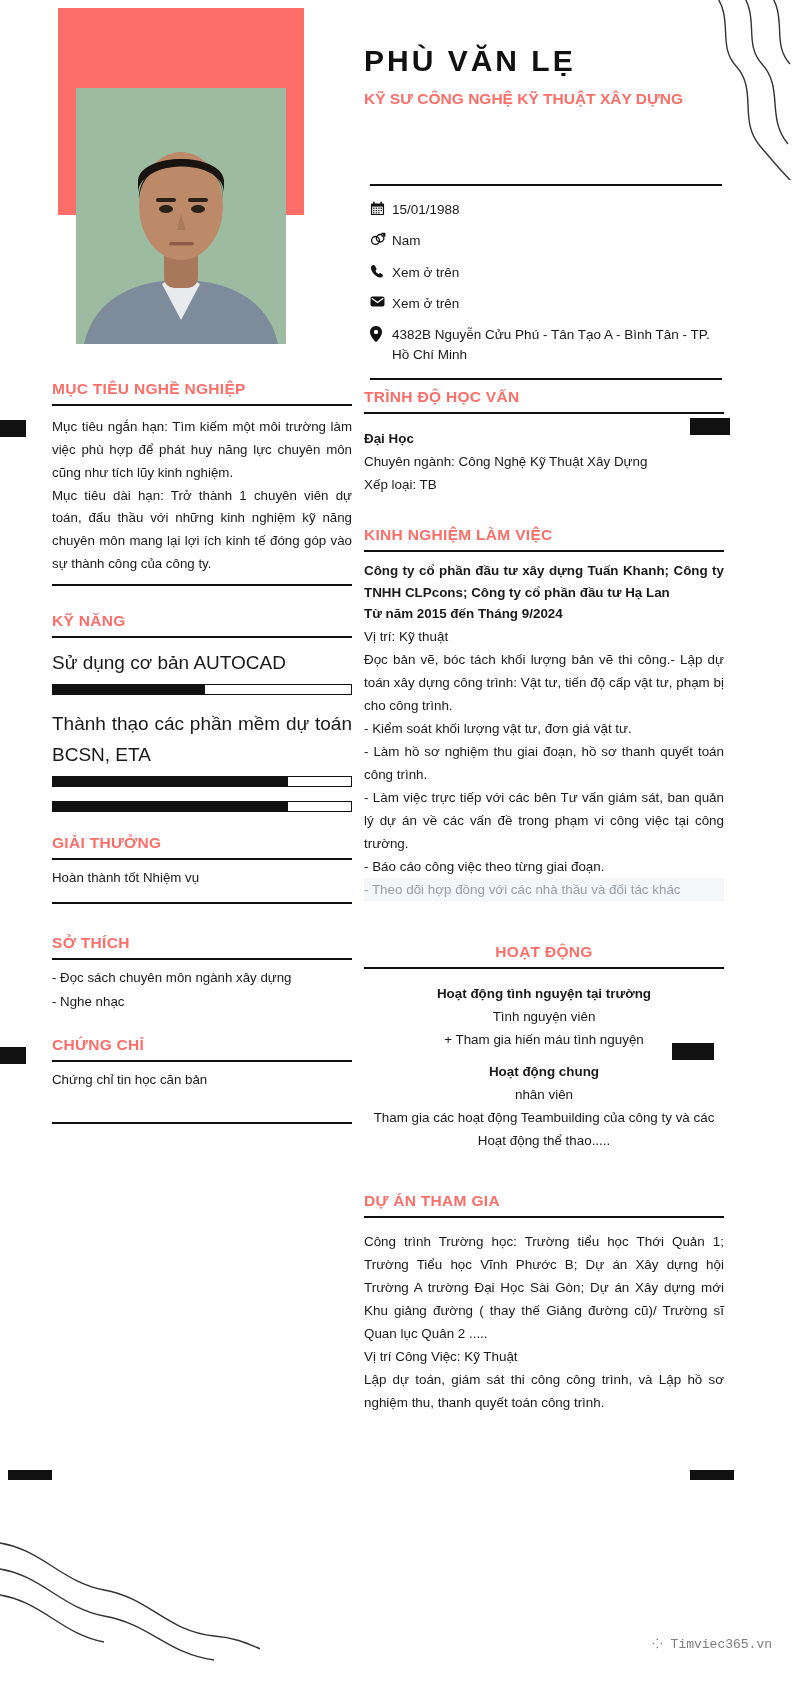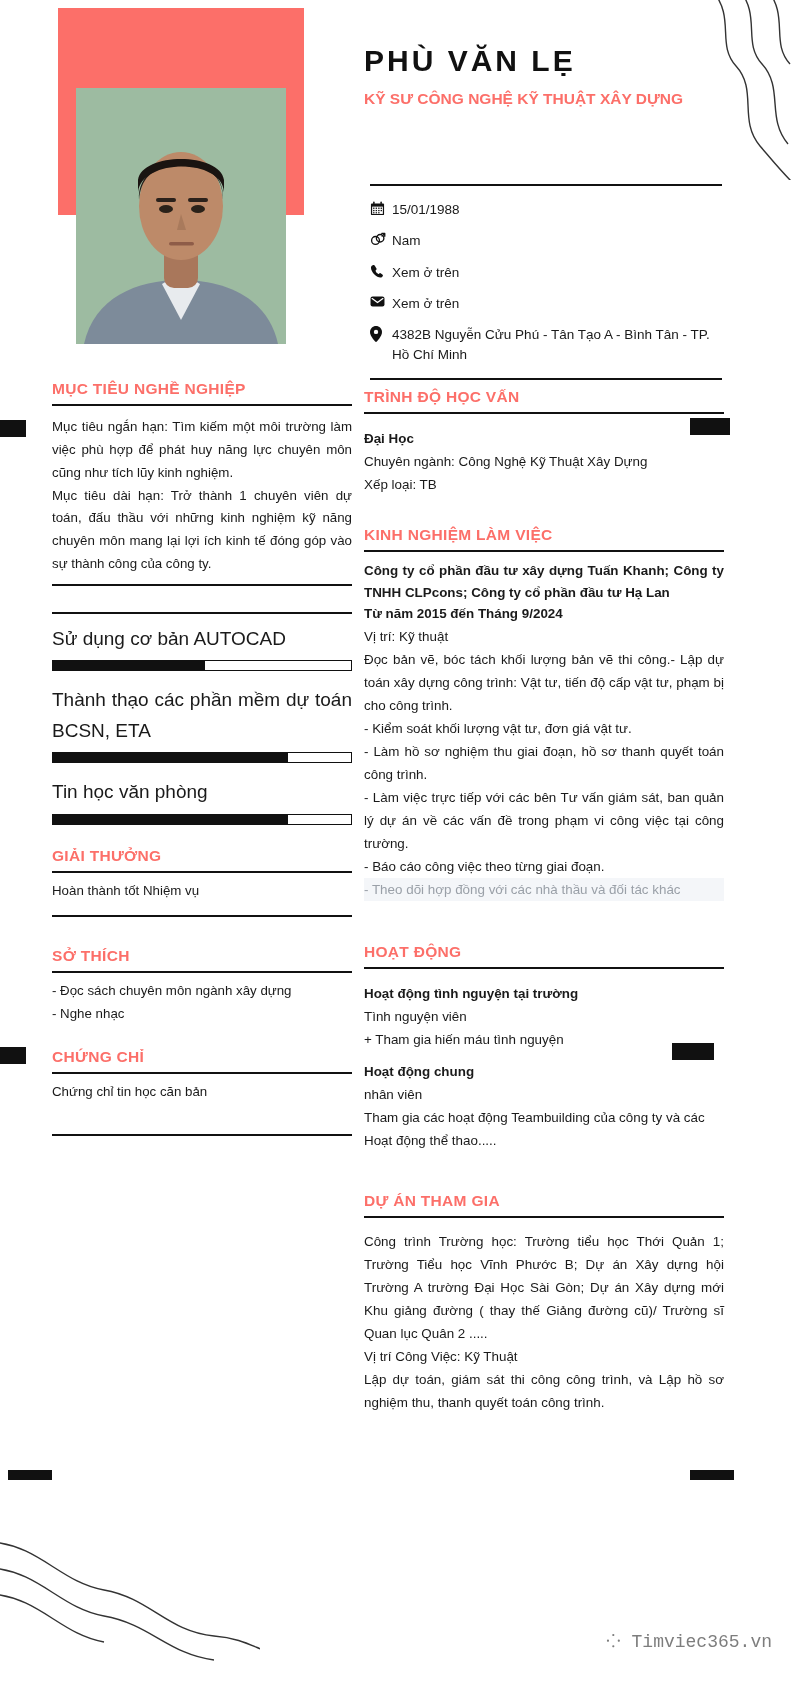--- a/index.html
+++ b/index.html
@@ -68,21 +68,21 @@
   
   .r-strong { font-size: 13.4px; font-weight: bold; line-height: 1.62; }
   .r-text { font-size: 13.4px; line-height: 1.72; }
   .r-gap { height: 10px; }
   .faded { color: #9aa0a8; background: #f4f6f9; }
 
   .black-tab { position: absolute; background: #111; }
 
   .footer-brand {
     position: absolute; right: 28px; bottom: 22px;
-    font-family: "Liberation Mono", monospace; font-size: 18px; color: #7d7d7d;
+    font-family: "Liberation Mono", monospace; font-size: 13px; color: #7d7d7d;
   }
 </style>
 </head>
 <body>
 
 <div class="page">
 
   <svg class="wave-tr" viewBox="0 0 180 180" fill="none">
     <path d="M92 -10 C116 18, 96 44, 116 66 C138 90, 118 120, 140 146 C152 160, 160 170, 172 182" stroke="#333" stroke-width="1.4" fill="none"></path>
     <path d="M118 -12 C142 16, 122 42, 142 64 C164 88, 146 118, 168 144" stroke="#333" stroke-width="1.4" fill="none"></path>
@@ -209,39 +209,39 @@
       <div class="sec-title">MỤC TIÊU NGHỀ NGHIỆP</div>
       <div class="sec-rule"></div>
       <div class="sec-body obj-wrap">
         <div class="just">Mục tiêu ngắn hạn: Tìm kiếm một môi trường làm việc phù hợp để phát huy năng lực chuyên môn cũng như tích lũy kinh nghiệm.</div>
         <div class="just">Mục tiêu dài hạn: Trở thành 1 chuyên viên dự toán, đấu thầu với những kinh nghiệm kỹ năng chuyên môn  mang lại lợi ích kinh tế đóng góp vào sự thành công của công ty.</div>
       </div>
       <div class="obj-end-rule"></div>
     </div>
 
     <div class="sec" style="margin-top:26px;">
+      <div class="sec-title">KỸ NĂNG</div>
       <div class="sec-rule"></div>
       <div class="sec-body">
 
         <div class="skill">
           <div class="skill-name">Sử dụng cơ bản AUTOCAD</div>
           <div class="bar">
               <span style="width:51%"></span>
             </div>
         </div>
 
         <div class="skill">
           <div class="skill-name just">Thành thạo các phần mềm dự toán BCSN, ETA</div>
           <div class="bar">
               <span style="width:79%"></span>
             </div>
         </div>
 
         <div class="skill" style="margin-bottom:6px;">
-          <div class="skill-name">Tin học văn phòng</div>
           <div class="bar">
               <span style="width:79%"></span>
             </div>
         </div>
 
       </div>
     </div>
 
     <div class="sec" style="margin-top:14px;">
       <div class="sec-title">GIẢI THƯỞNG</div>
@@ -293,21 +293,21 @@
         <div class="r-text">Vị trí: Kỹ thuật</div>
         <div class="r-text just"> Đọc bản vẽ, bóc tách khối lượng bản vẽ thi công.- Lập dự toán xây dựng công trình: Vật tư, tiến độ cấp vật tư, phạm bị cho công trình.</div>
         <div class="r-text">- Kiểm soát khối lượng vật tư, đơn giá vật tư.</div>
         <div class="r-text just">- Làm hồ sơ nghiệm thu giai đoạn, hồ sơ thanh quyết toán công trình.</div>
         <div class="r-text just">- Làm việc trực tiếp với các bên Tư vấn giám sát, ban quản lý dự án về các vấn đề trong phạm vi công việc tại công trường.</div>
         <div class="r-text">- Báo cáo công việc theo từng giai đoạn.</div>
         <div class="r-text faded">- Theo dõi hợp đồng với các nhà thầu và đối tác khác</div>
       </div>
     </div>
 
-    <div class="sec" style="margin-top:42px;">
+    <div class="sec" style="margin-top:42px;text-align:center;">
       <div class="sec-title">HOẠT ĐỘNG</div>
       <div class="sec-rule"></div>
       <div class="sec-body" style="padding-top:14px;">
         <div>
           <div class="r-strong">Hoạt động tình nguyện tại trường</div>
           <div class="r-text">Tình nguyện viên</div>
           <div class="r-text">+ Tham gia hiến máu tình nguyện</div>
         </div>
         <div class="r-gap"></div>
         <div>

